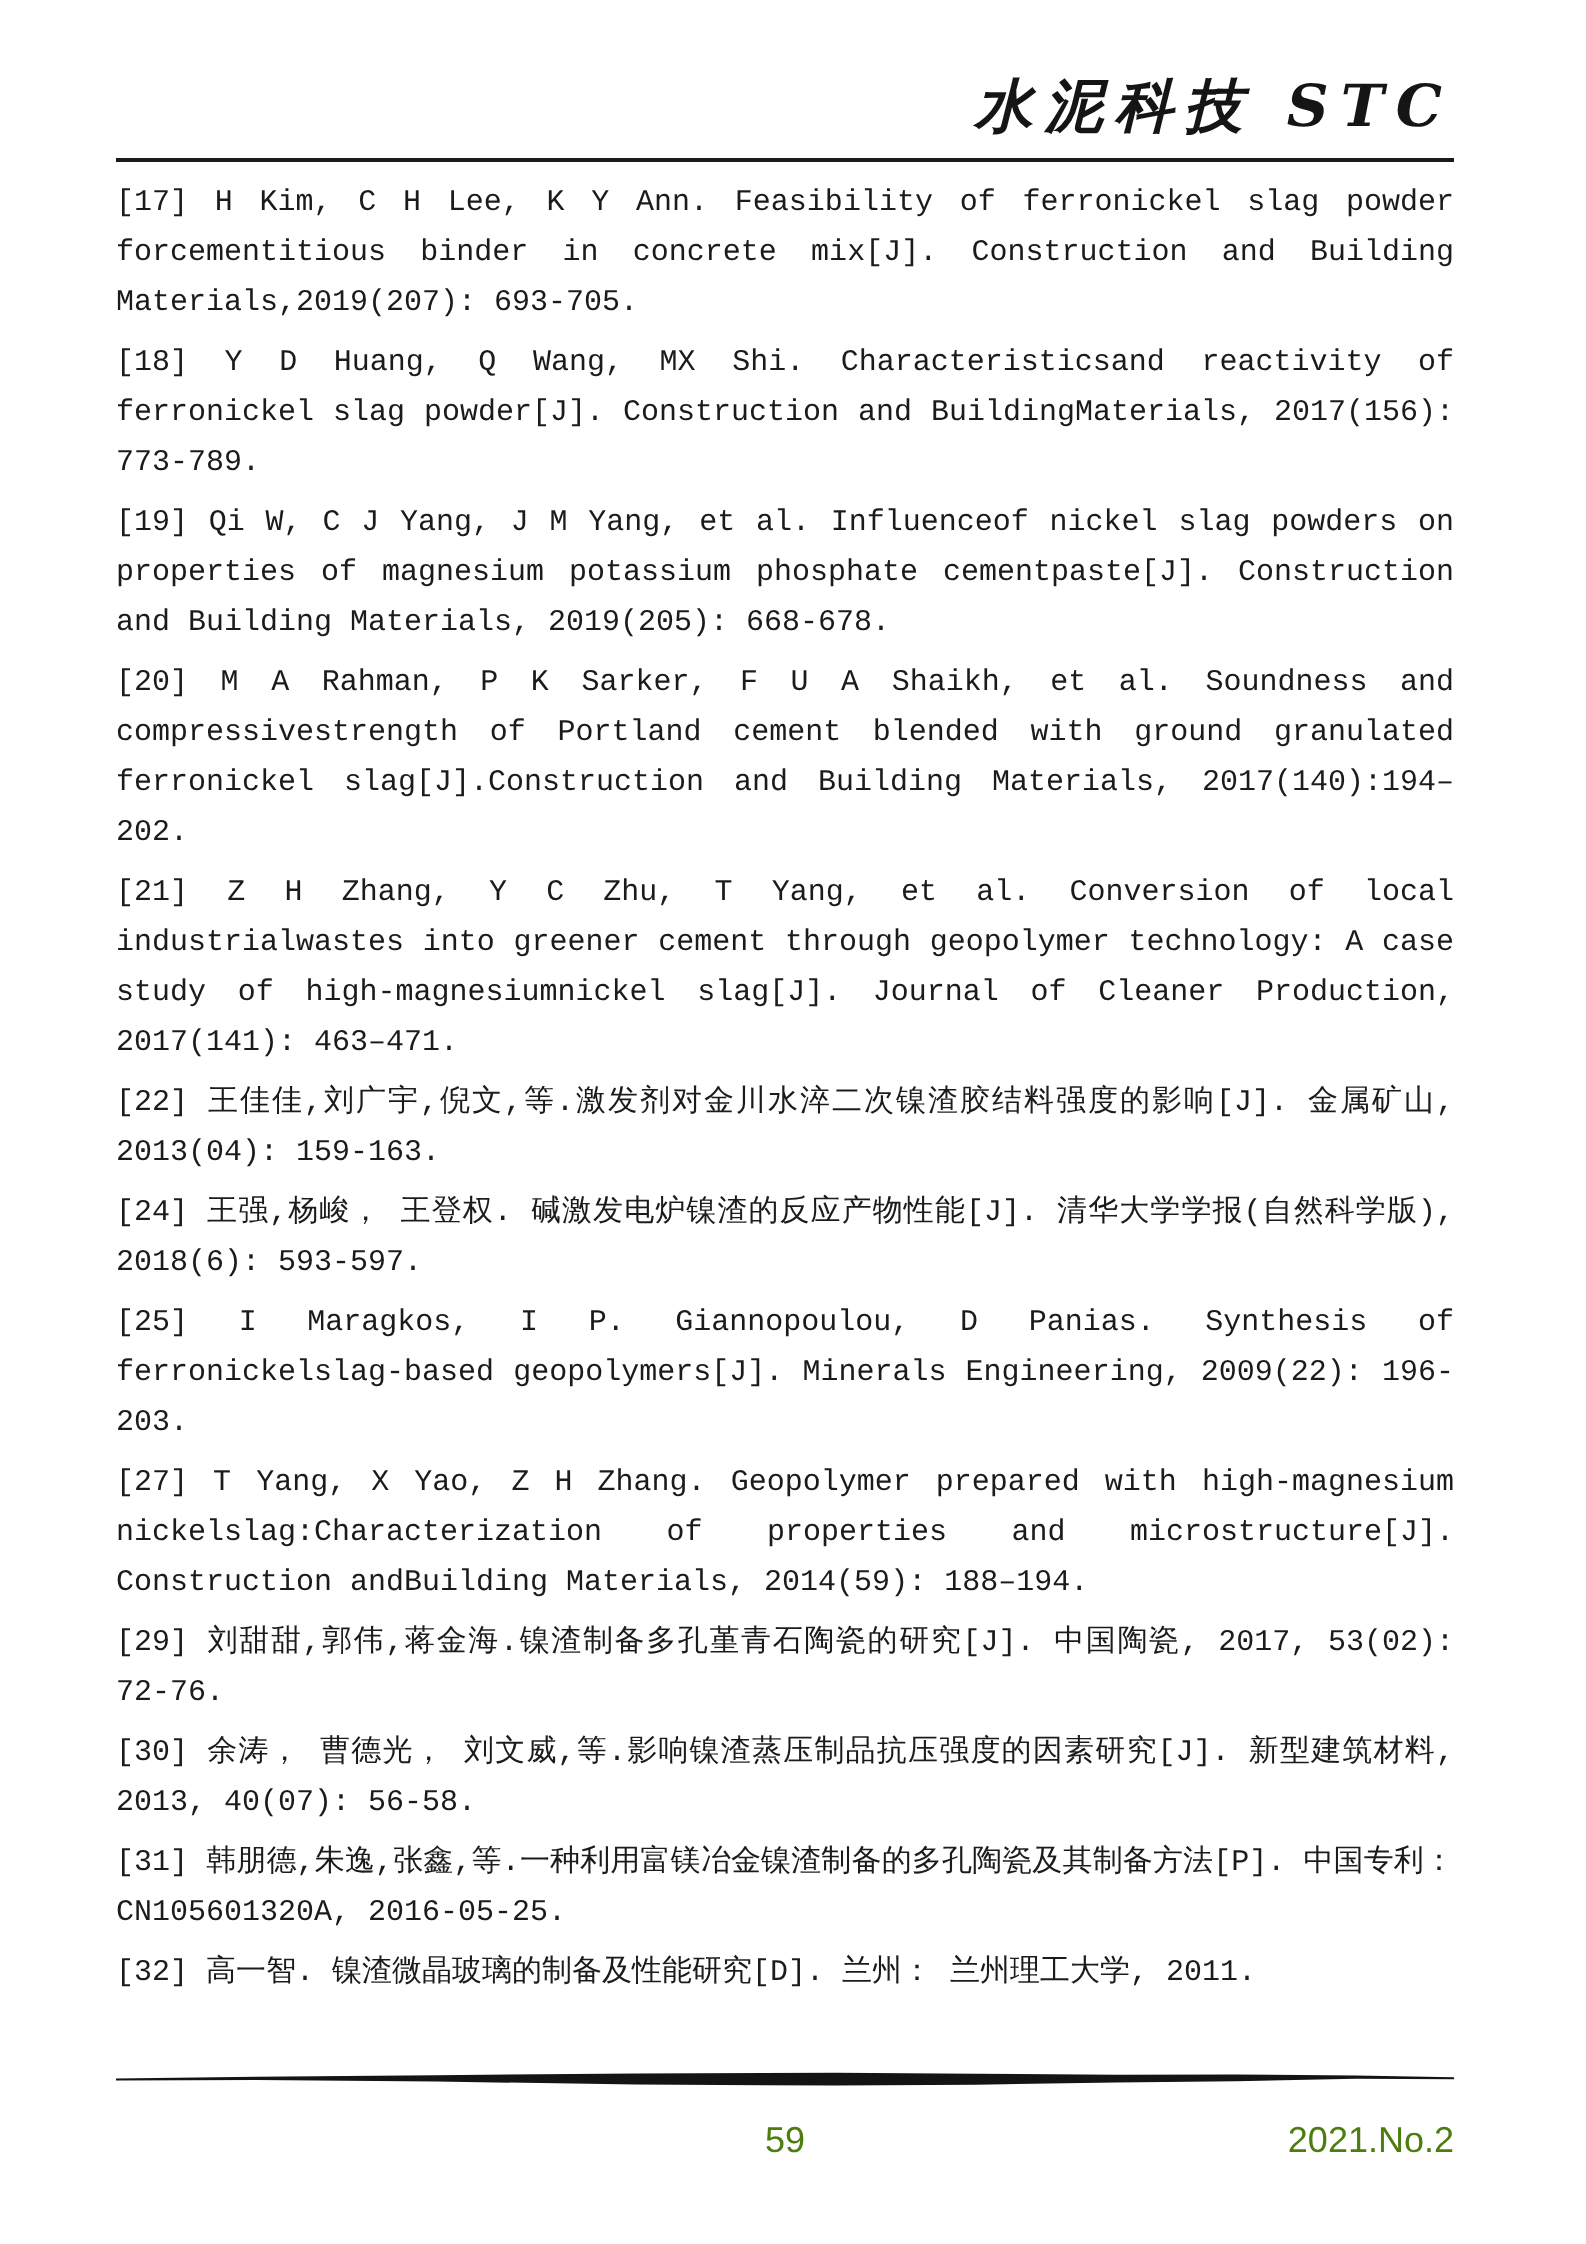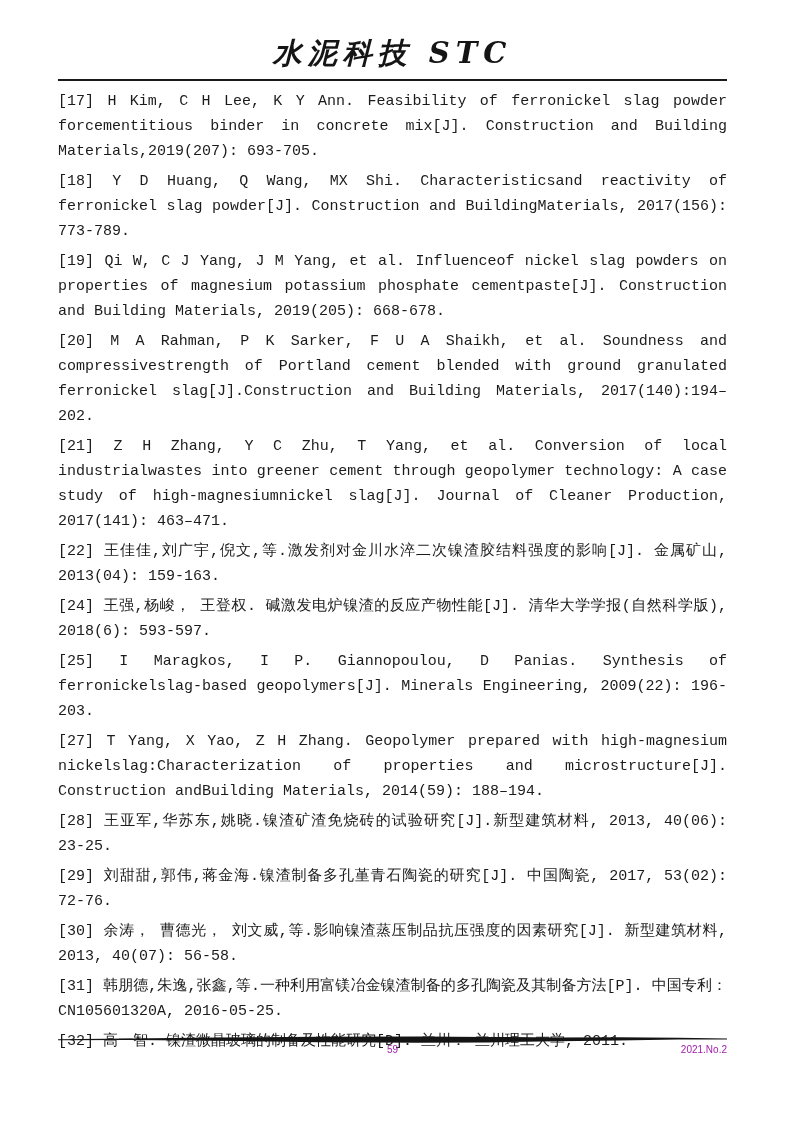--- a/index.html
+++ b/index.html
@@ -17,21 +17,21 @@
     color: #1b1b1b;
   }
   .content {
     position: absolute;
     left: 58px;
     top: 0;
     width: 669px;
   }
   .journal-title {
     margin-top: 36px;
-    text-align: center;
+    text-align: right;
     font-family: "DejaVu Serif", serif;
     font-style: italic;
     font-weight: bold;
     font-size: 29px;
     letter-spacing: 6px;
     color: #151515;
     line-height: 34px;
   }
   .header-rule {
     height: 0;
@@ -57,23 +57,23 @@
   .footer-rule-svg {
     display: block;
     width: 669px;
     height: 8px;
   }
   .footer-row {
     position: relative;
     width: 669px;
     height: 18px;
     font-family: "Liberation Sans", sans-serif;
-    font-size: 10px;
-    color: #a21caf;
-    margin-top: 0;
+    font-size: 18px;
+    color: #4d7c0f;
+    margin-top: 16px;
   }
   .page-number {
     position: absolute;
     left: 0;
     right: 0;
     text-align: center;
   }
   .issue-label {
     position: absolute;
     right: 0;
@@ -93,21 +93,20 @@
     <div class="refs">
       <p class="ref">[17] H Kim, C H Lee, K Y Ann. Feasibility of ferronickel slag powder forcementitious binder in concrete mix[J]. Construction and Building Materials,2019(207): 693-705.</p>
       <p class="ref">[18] Y D Huang, Q Wang, MX Shi. Characteristicsand reactivity of ferronickel slag powder[J]. Construction and BuildingMaterials, 2017(156): 773-789.</p>
       <p class="ref">[19] Qi W, C J Yang, J M Yang, et al. Influenceof nickel slag powders on properties of magnesium potassium phosphate cementpaste[J]. Construction and Building Materials, 2019(205): 668-678.</p>
       <p class="ref">[20] M A Rahman, P K Sarker, F U A Shaikh, et al. Soundness and compressivestrength of Portland cement blended with ground granulated ferronickel slag[J].Construction and Building Materials, 2017(140):194–202.</p>
       <p class="ref">[21] Z H Zhang, Y C Zhu, T Yang, et al. Conversion of local industrialwastes into greener cement through geopolymer technology: A case study of high-magnesiumnickel slag[J]. Journal of Cleaner Production, 2017(141): 463–471.</p>
       <p class="ref">[22] 王佳佳,刘广宇,倪文,等.激发剂对金川水淬二次镍渣胶结料强度的影响[J]. 金属矿山, 2013(04): 159-163.</p>
       <p class="ref">[24] 王强,杨峻， 王登权. 碱激发电炉镍渣的反应产物性能[J]. 清华大学学报(自然科学版), 2018(6): 593-597.</p>
       <p class="ref">[25] I Maragkos, I P. Giannopoulou, D Panias. Synthesis of ferronickelslag-based geopolymers[J]. Minerals Engineering, 2009(22): 196-203.</p>
       <p class="ref">[27] T Yang, X Yao, Z H Zhang. Geopolymer prepared with high-magnesium nickelslag:Characterization of properties and microstructure[J]. Construction andBuilding Materials, 2014(59): 188–194.</p>
-      <p class="ref">[28] 王亚军,华苏东,姚晓.镍渣矿渣免烧砖的试验研究[J].新型建筑材料, 2013, 40(06): 23-25.</p>
       <p class="ref">[29] 刘甜甜,郭伟,蒋金海.镍渣制备多孔堇青石陶瓷的研究[J]. 中国陶瓷, 2017, 53(02): 72-76.</p>
       <p class="ref">[30] 余涛， 曹德光， 刘文威,等.影响镍渣蒸压制品抗压强度的因素研究[J]. 新型建筑材料, 2013, 40(07): 56-58.</p>
       <p class="ref">[31] 韩朋德,朱逸,张鑫,等.一种利用富镁冶金镍渣制备的多孔陶瓷及其制备方法[P]. 中国专利：CN105601320A, 2016-05-25.</p>
       <p class="ref">[32] 高一智. 镍渣微晶玻璃的制备及性能研究[D]. 兰州： 兰州理工大学, 2011.</p>
     </div>
   </div>
 
   <div class="footer">
     <svg class="footer-rule-svg" viewBox="0 0 669 8" preserveAspectRatio="none">
       <polygon fill="#141414" points="

